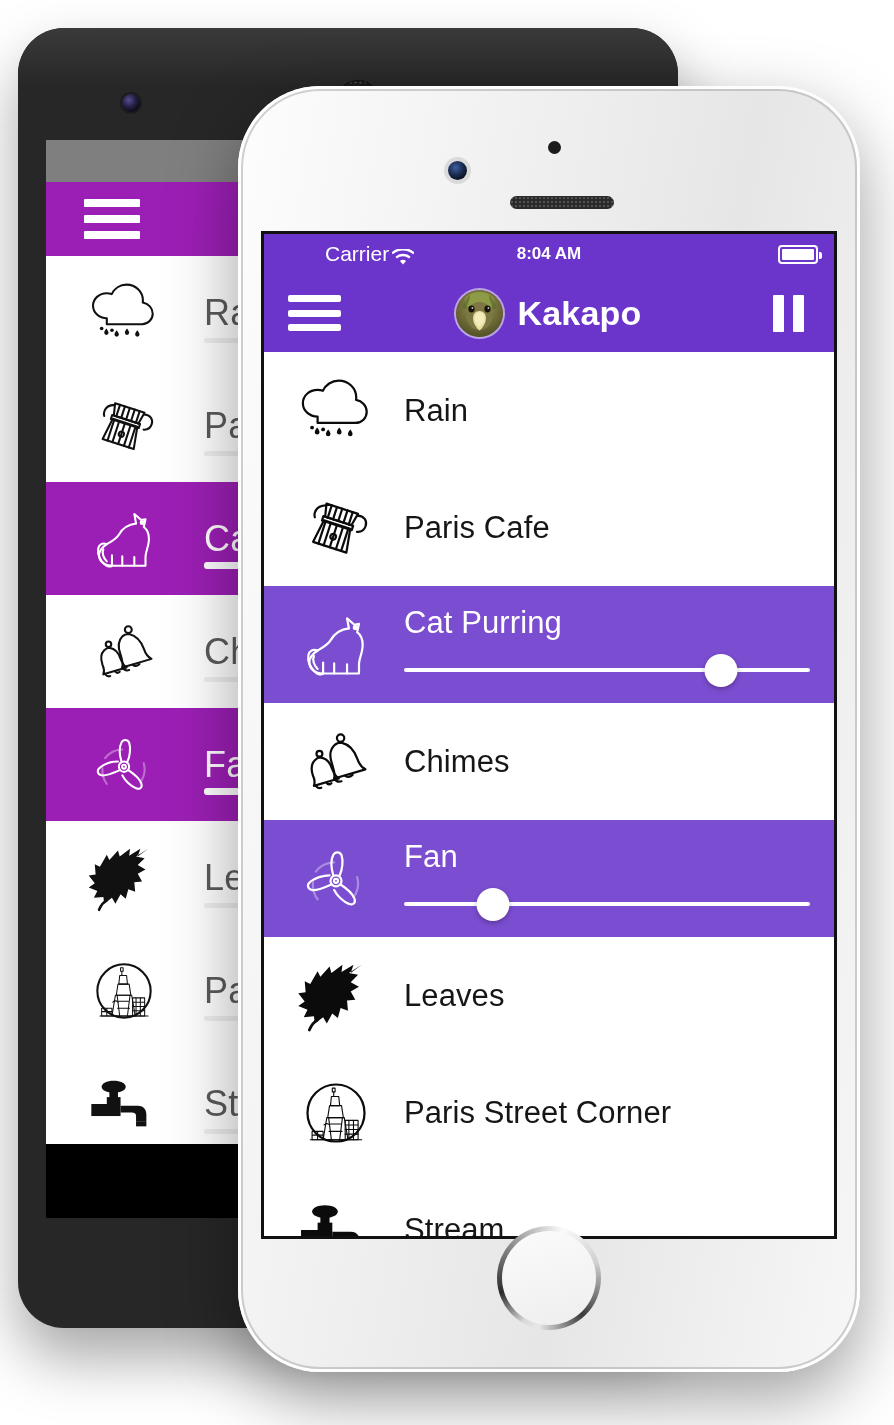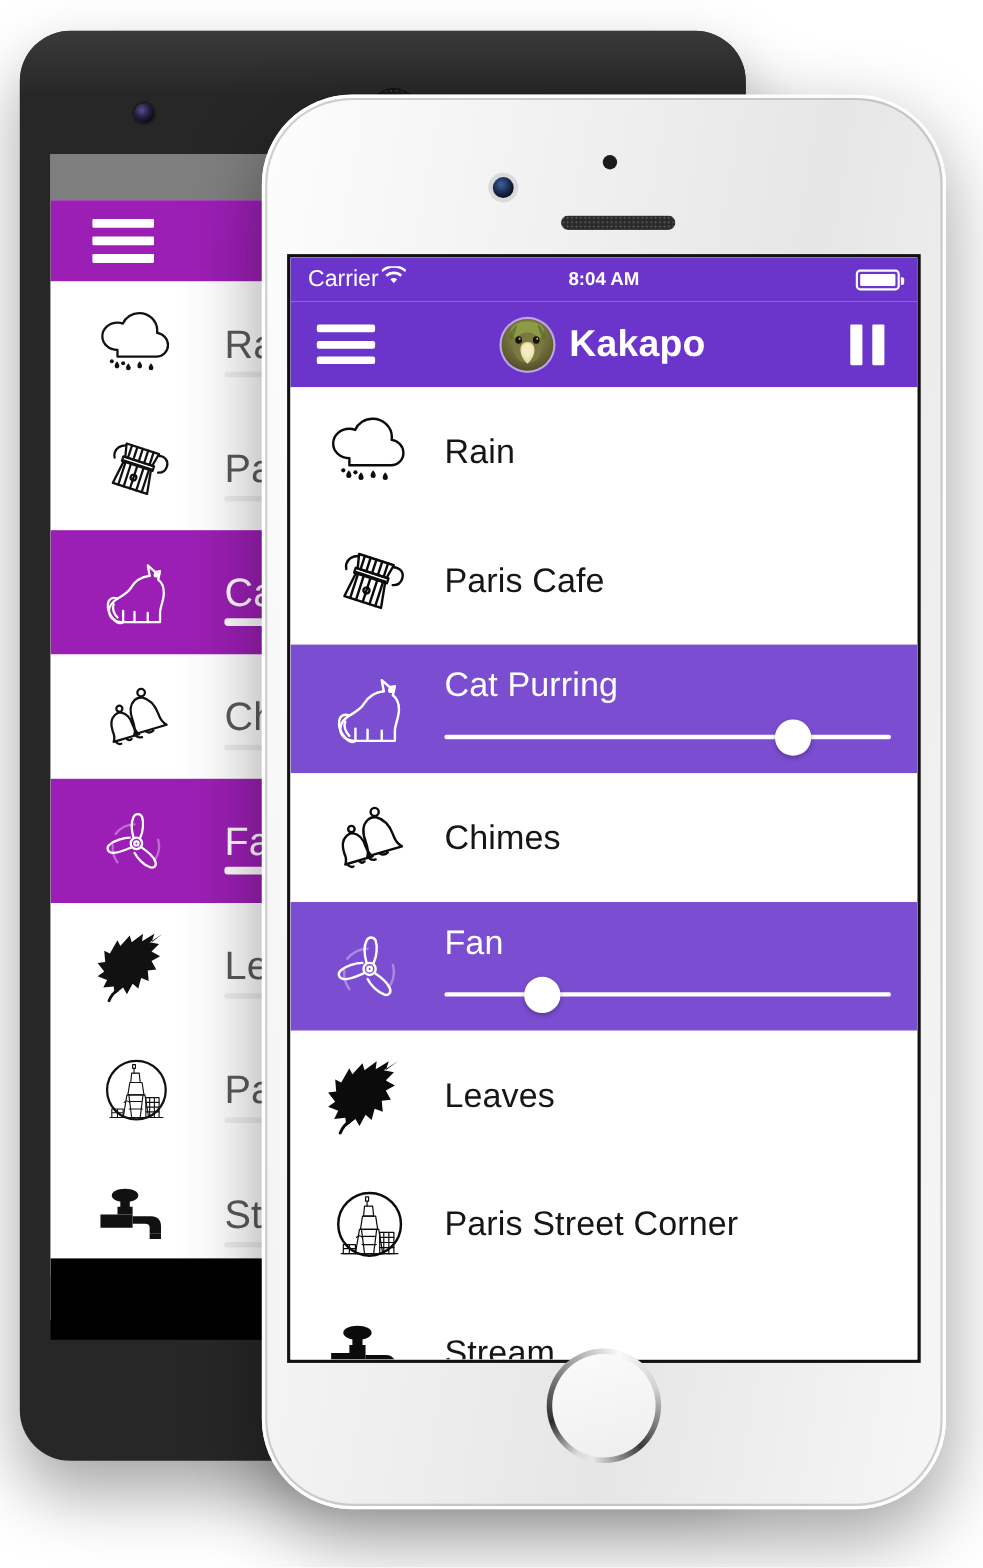--- a/index.html
+++ b/index.html
@@ -109,21 +109,21 @@
   .ip-screen{
     position:absolute; left:26px; top:148px; width:570px; height:1002px;
     background:#fff; overflow:hidden;
     box-shadow: 0 0 0 3px #111;
   }
   
   .ip-status{
     height:40px; background:#6B35CC; color:#fff;
     display:flex; align-items:center; padding:0 16px; font-size:21px;
   }
-  .ip-carrier{ display:flex; align-items:flex-start; gap:3px; }
+  .ip-carrier{ display:flex; align-items:flex-end; gap:3px;margin-left:45px; }
   .ip-time{ position:absolute; left:0; right:0; text-align:center; font-weight:bold; font-size:17px; pointer-events:none; }
   .ip-right{ margin-left:auto; display:flex; align-items:center; }
   .battery{ width:40px; height:19px; border:2px solid #fff; border-radius:4px; position:relative; }
   .battery i{ position:absolute; inset:2px; background:#fff; border-radius:1px; display:block; }
   .battery::after{ content:""; position:absolute; right:-6px; top:5px; width:3px; height:7px; background:#fff; border-radius:0 2px 2px 0; }
 
   
   .ip-nav{
     height:78px; background:#6B35CC; display:flex; align-items:center; padding:0 0 0 24px; position:relative;
   }

